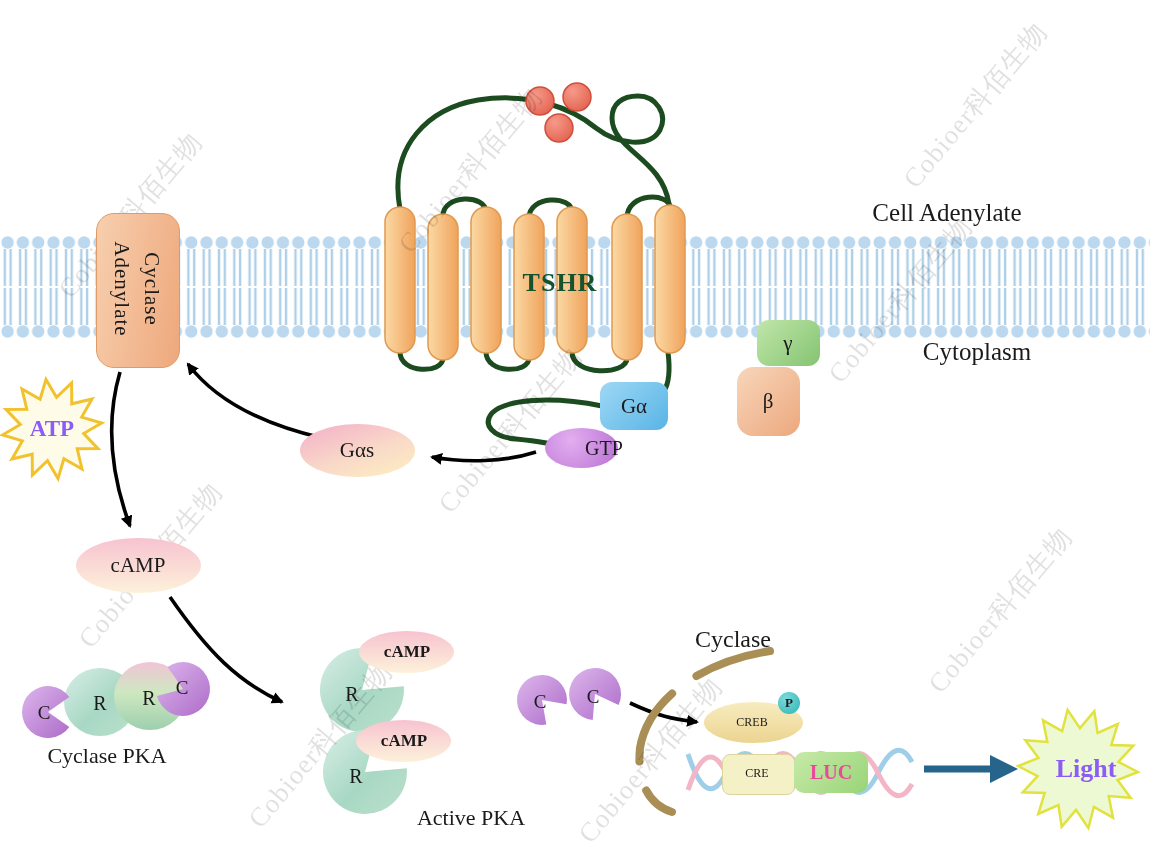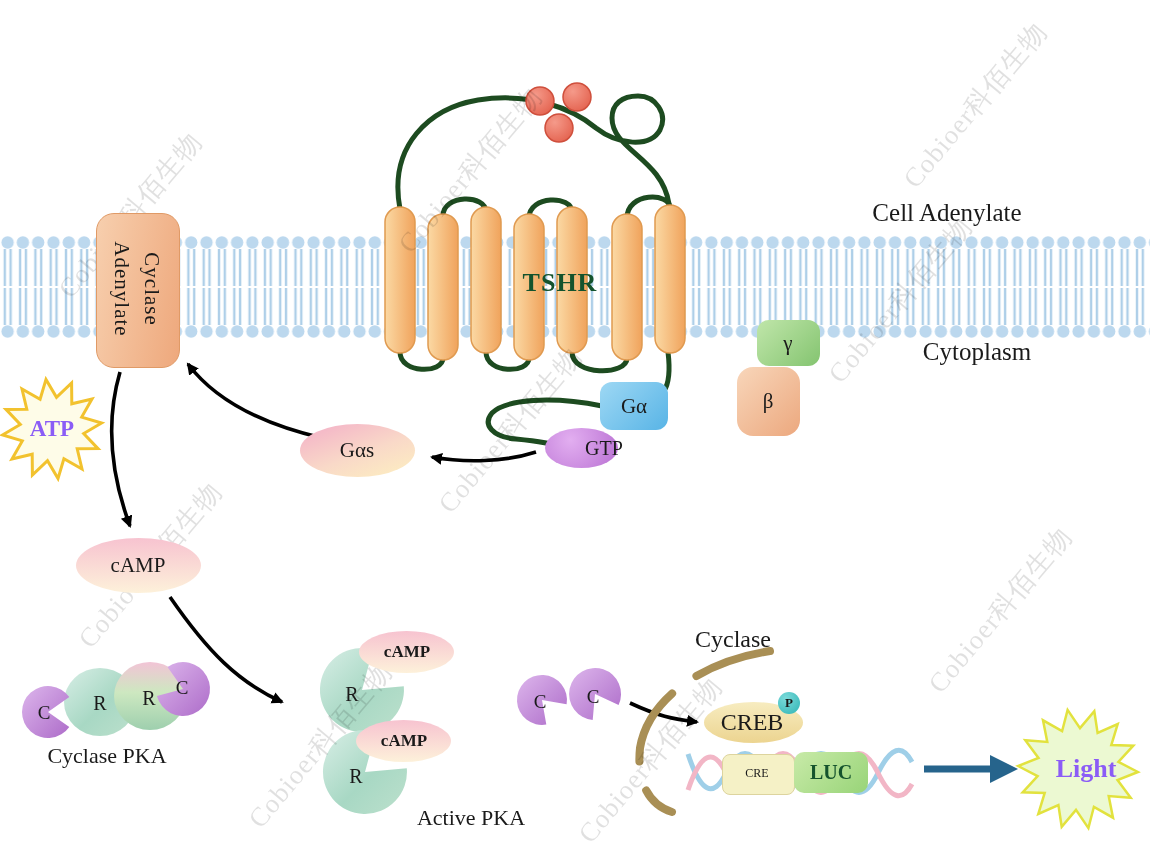--- a/index.html
+++ b/index.html
@@ -10,21 +10,21 @@
   .wm{position:absolute;transform:translate(-50%,-50%) rotate(-50deg);color:rgba(0,0,0,0.12);
       font-size:27px;white-space:nowrap;letter-spacing:1px;}
   .shape{position:absolute;z-index:3;}
   .ellipse{border-radius:50%;}
   .lbl{position:absolute;z-index:4;transform:translate(-50%,-50%);white-space:nowrap;text-align:center;}
   .title{font-weight:bold;font-size:24px;line-height:33px;}
   .big{font-size:25px;}
   .green-text{color:#8b5cf6;font-weight:bold;}
   #ac-text{writing-mode:vertical-lr;text-orientation:mixed;font-size:21px;letter-spacing:1px;line-height:30px;}
   #ac-text span{display:block;}
-  .luc-text{color:#14532d;font-weight:bold;}
+  .luc-text{color:#ec4899;font-weight:bold;}
 </style>
 </head>
 <body>
 
 <div id="stage">
 
   <svg id="diagram-svg" width="1150" height="843" viewBox="0 0 1150 843">
     <defs>
       <pattern id="lipidTop" patternUnits="userSpaceOnUse" x="0" y="236" width="15.3" height="52">
         <circle cx="7.6" cy="6.5" r="6.2" fill="#bcd8ee"></circle>
@@ -192,19 +192,19 @@
   <div class="lbl" style="left:352px;top:694px;font-size:20px;">R</div>
   <div class="lbl" style="left:356px;top:776px;font-size:20px;">R</div>
   <div class="lbl" style="left:407px;top:652px;font-size:17px;font-weight:bold;">cAMP</div>
   <div class="lbl" style="left:404px;top:741px;font-size:17px;font-weight:bold;">cAMP</div>
   <div class="lbl" style="left:471px;top:818px;font-size:22px;">Active PKA</div>
 
   <div class="lbl" style="left:540px;top:702px;font-size:19px;">C</div>
   <div class="lbl" style="left:593px;top:697px;font-size:19px;">C</div>
 
   <div class="lbl" style="left:733px;top:639px;font-size:24px;">Cyclase</div>
-  <div class="lbl" style="left:752px;top:722px;font-size:24px;">CREB</div>
+  <div class="lbl" style="left:752px;top:722px;font-size:12px;">CREB</div>
   <div class="lbl" style="left:789px;top:703px;font-size:13px;font-weight:bold;">P</div>
   <div class="lbl" style="left:757px;top:773px;font-size:12px;">CRE</div>
   <div class="lbl luc-text" style="left:831px;top:772px;font-size:20px;">LUC</div>
 
   <div class="lbl green-text" style="left:1078px;top:769px;font-size:26px;margin-left:8px;">Light</div>
 </div>
 
 </body></html>

